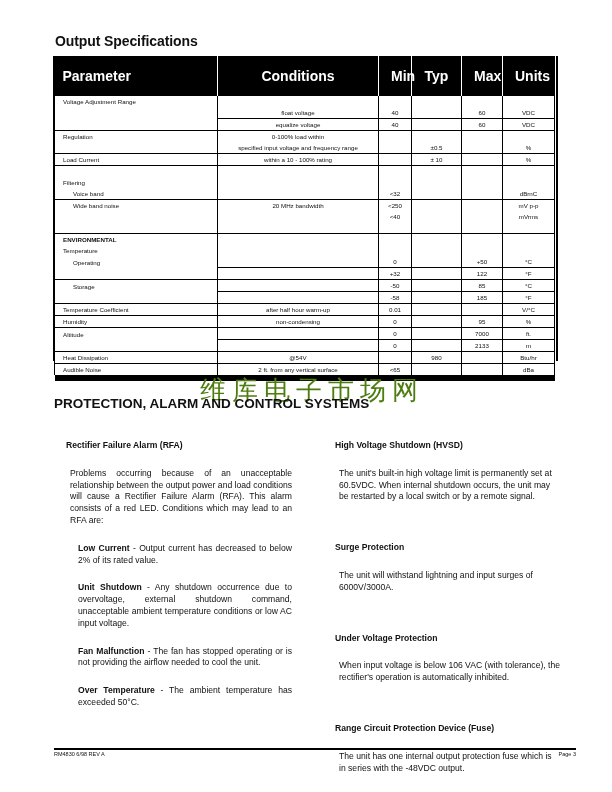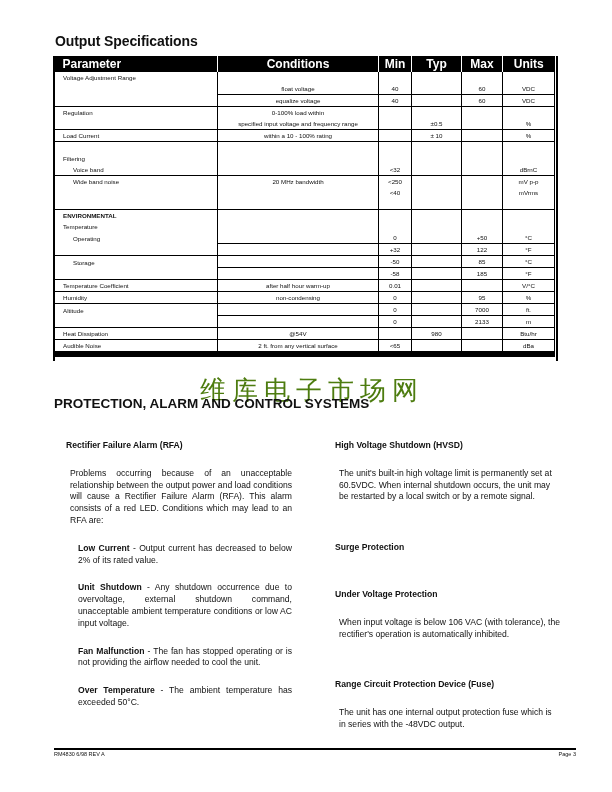--- a/index.html
+++ b/index.html
@@ -5,21 +5,21 @@
   html, body { margin:0; padding:0; background:#fff; }
   body { width:612px; height:792px; position:relative; overflow:hidden; font-family:"Liberation Sans", sans-serif; color:#111; }
   .title { position:absolute; left:55px; top:33px; font-size:14px; font-weight:bold; letter-spacing:-0.1px; }
   table.spec { position:absolute; left:54px; top:56px; width:500px; border-collapse:collapse; table-layout:fixed; font-size:6.2px; }
   table.spec col.c-param { width:163px; }
   table.spec col.c-cond { width:161px; }
   table.spec col.c-min { width:33px; }
   table.spec col.c-typ { width:50px; }
   table.spec col.c-max { width:41px; }
   table.spec col.c-units { width:52px; }
-  table.spec th { background:#000; color:#fff; font-size:12px; font-weight:bold; height:16px; padding:0; border-right:1.5px solid #fff; }
+  table.spec th { background:#000; color:#fff; font-size:14px; font-weight:bold; height:16px; padding:12px; border-right:1.5px solid #fff; }
   table.spec th:last-child { border-right:none; }
   table.spec th.left { text-align:left; padding-left:8px; }
   table.spec td { height:11px; padding:0 2px; vertical-align:bottom; line-height:11px; white-space:nowrap; border-left:1px solid #000; border-right:1px solid #000; }
   table.spec td.param { text-align:left; padding-left:8px; }
   table.spec td.ind { padding-left:18px; }
   table.spec td.cond, table.spec td.num, table.spec td.unit { text-align:center; }
   table.spec tr.sep td { border-top:1px solid #000; }
   table.spec td.sub { border-top:1px solid #000; }
   table.spec tr.bottom td { height:6px; background:#000; border:none; }
   table.spec .bold { font-weight:bold; }
@@ -280,20 +280,21 @@
       <p class="item"><span class="lbl">Fan Malfunction</span><span> - The fan has stopped operating or is not providing the airflow needed to cool the unit.</span></p>
       <p class="item"><span class="lbl">Over Temperature</span><span> - The ambient temperature has exceeded 50°C.</span></p>
     </div>
 </div>
 
 <div class="col right" id="right-col">
     <h3>High Voltage Shutdown (HVSD)</h3>
     <p>The unit's built-in high voltage limit is permanently set at 60.5VDC. When internal shutdown occurs, the unit may be restarted by a local switch or by a remote signal.</p>
     <div class="gap"></div>
     <h3>Surge Protection</h3>
+    <p>The unit will withstand lightning and input surges of 6000V/3000A.</p>
     <div class="gap"></div>
     <h3>Under Voltage Protection</h3>
     <p>When input voltage is below 106 VAC (with tolerance), the rectifier's operation is automatically inhibited.</p>
     <div class="gap"></div>
     <h3>Range Circuit Protection Device (Fuse)</h3>
     <p>The unit has one internal output protection fuse which is in series with the -48VDC output.</p>
   </div>
 
 <div class="footer-rule"></div>
 <div class="footer-left">RM4830 6/98 REV A</div>

